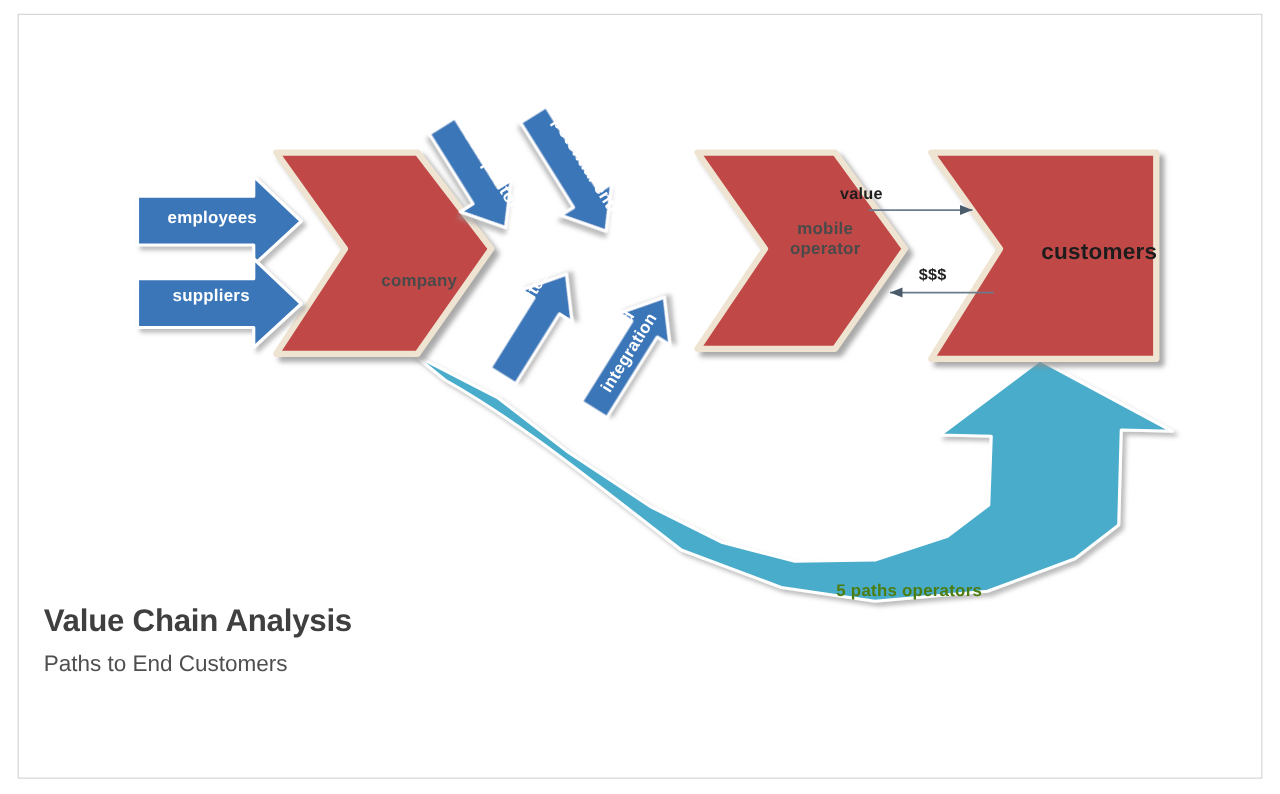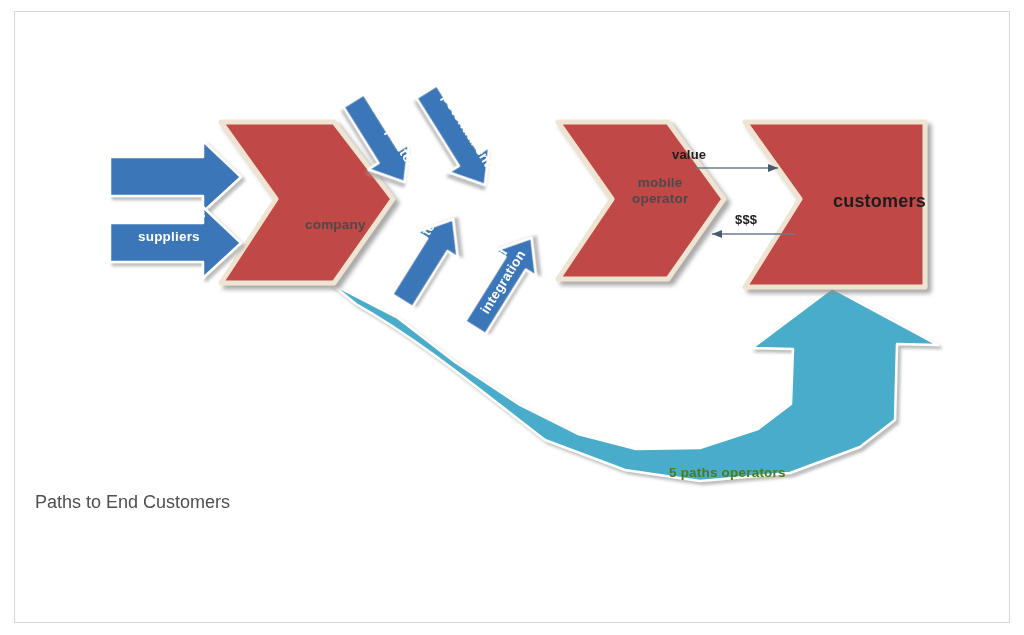--- a/index.html
+++ b/index.html
@@ -250,21 +250,21 @@
 
   <div class="shape-label lbl-dark-red-shape" style="left:305px; top:191px;margin-top:26px;">company</div>
 
   <div class="shape-label lbl-dark-red-shape" style="left:632px; top:175px; text-align:center;">
     <span>mobile</span><br>
     <span>operator</span>
   </div>
 
   <div class="shape-label lbl-customers" style="left:833px; top:191px;">customers</div>
 
-  <div class="shape-label lbl-blue-arrow" style="left:134px; top:166px;margin-top:40px;">employees</div>
+  <div class="shape-label lbl-blue-arrow" style="left:134px; top:166px;">employees</div>
 
   <div class="shape-label lbl-blue-arrow" style="left:138px; top:229px;">suppliers</div>
 
   <div class="shape-label lbl-blue-arrow rot-down" style="left:381px; top:101px;">competitors</div>
 
   <div class="shape-label lbl-blue-arrow rot-down" style="left:452px; top:91px;">potential entrants</div>
 
   <div class="shape-label lbl-blue-arrow rot-up" style="left:390px; top:276px;">substitutes</div>
 
   <div class="shape-label lbl-blue-arrow rot-up" style="left:464px; top:300px; text-align:left;">
@@ -272,16 +272,17 @@
     <span>integration</span>
   </div>
 
   <div class="shape-label lbl-connector" style="left:672px; top:147px;">value</div>
 
   <div class="shape-label lbl-connector" style="left:735px; top:212px;">$$$</div>
 
   <div class="shape-label lbl-cyan" style="left:669px; top:465px;">5 paths operators</div>
 
   <div id="title-block">
+    <div id="main-title">Value Chain Analysis</div>
     <div id="sub-title">Paths to End Customers</div>
   </div>
 
 </div>
 
 </body></html>

